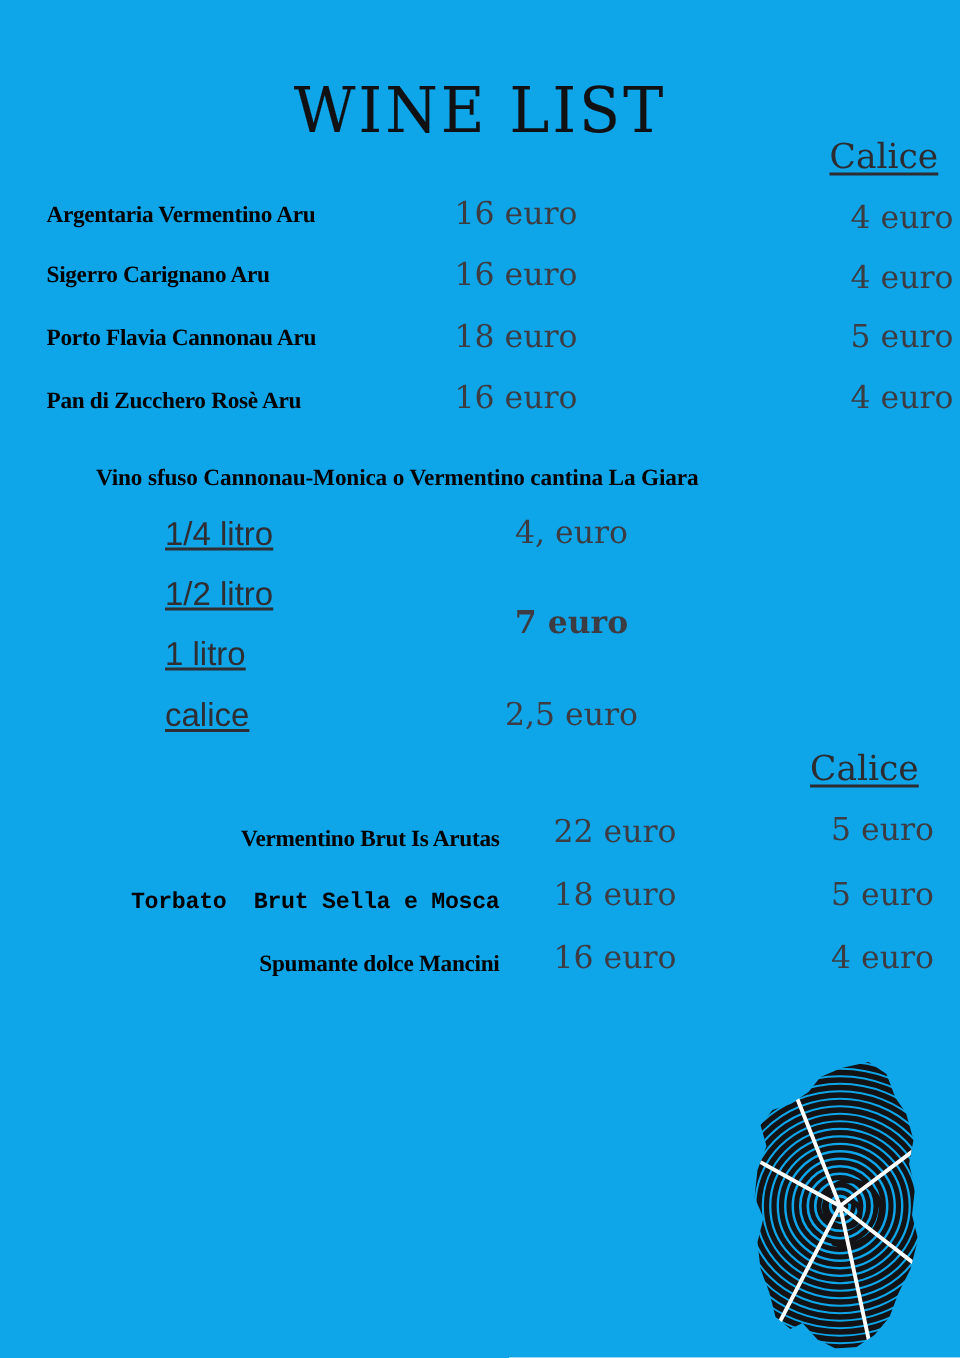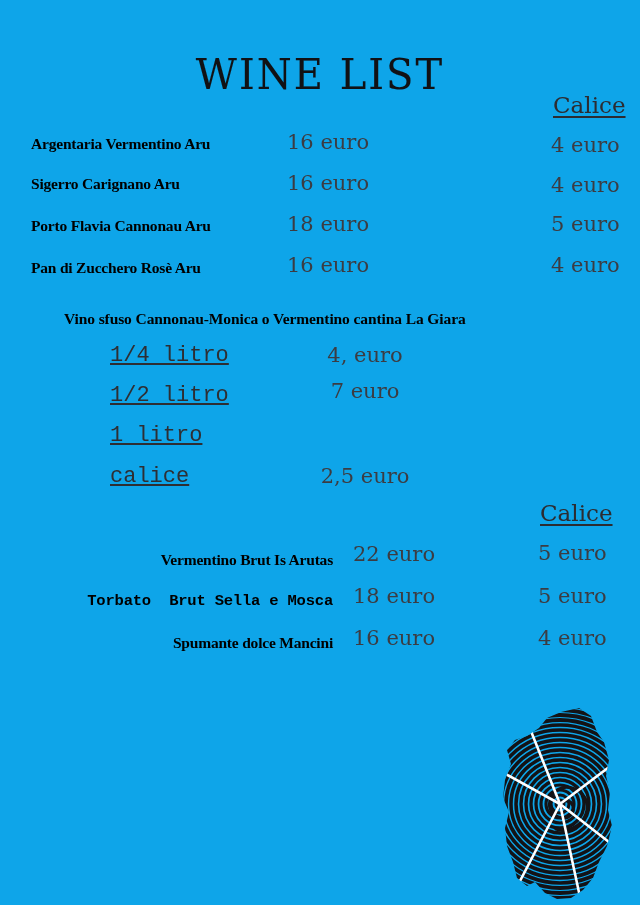--- a/index.html
+++ b/index.html
@@ -48,31 +48,32 @@
     color: #000000;
     letter-spacing: -0.2px;
     white-space: pre;
   }
   .price {
     font-family: "DejaVu Serif", "Liberation Serif", serif;
     font-weight: 400;
     font-size: 21px;
     color: #3c3c42;
     white-space: pre;
+    margin-left: 16px;
   }
   .calice-head {
     font-family: "DejaVu Serif", "Liberation Serif", serif;
     font-size: 23px;
     color: #2c2c31;
     text-decoration: underline;
     text-underline-offset: 3px;
     white-space: pre;
   }
   .measure {
-    font-family: Liberation Mono, monospace;
+    font-family: Liberation Sans, sans-serif;
     font-size: 22px;
     color: #2e2e33;
     text-decoration: underline;
     text-underline-offset: 2px;
     white-space: pre;
   }
   .section-head {
     font-family: "Liberation Serif", "DejaVu Serif", serif;
     font-weight: bold;
     font-size: 15.5px;
@@ -135,21 +136,21 @@
   <div class="abs wine-name col-name" style="top:259px;">Pan di Zucchero Rosè Aru</div>
   <div class="abs price col-price" style="top:253px;">16 euro</div>
   <div class="abs price col-calice" style="top:253px;">4 euro</div>
 
   <div class="abs section-head sfuso-head">Vino sfuso Cannonau-Monica o Vermentino cantina La Giara</div>
 
   <div class="abs measure sfuso-measure" style="top:343px;">1/4 litro</div>
   <div class="abs price sfuso-price" style="top:343px;">4, euro</div>
 
   <div class="abs measure sfuso-measure" style="top:383px;">1/2 litro</div>
-  <div class="abs price sfuso-price" style="top:379px;">7 euro</div>
+  <div class="abs price sfuso-price" style="top:402px;font-weight:bold;">7 euro</div>
 
   <div class="abs measure sfuso-measure" style="top:423px;">1 litro</div>
 
   <div class="abs measure sfuso-measure" style="top:464px;">calice</div>
   <div class="abs price sfuso-price" style="top:464px;">2,5 euro</div>
 
   <div class="abs calice-head calice-head-2">Calice</div>
 
   <div class="abs wine-name bottom-name" style="top:551px;">Vermentino Brut Is Arutas</div>
   <div class="abs price bottom-price" style="top:542px;">22 euro</div>

